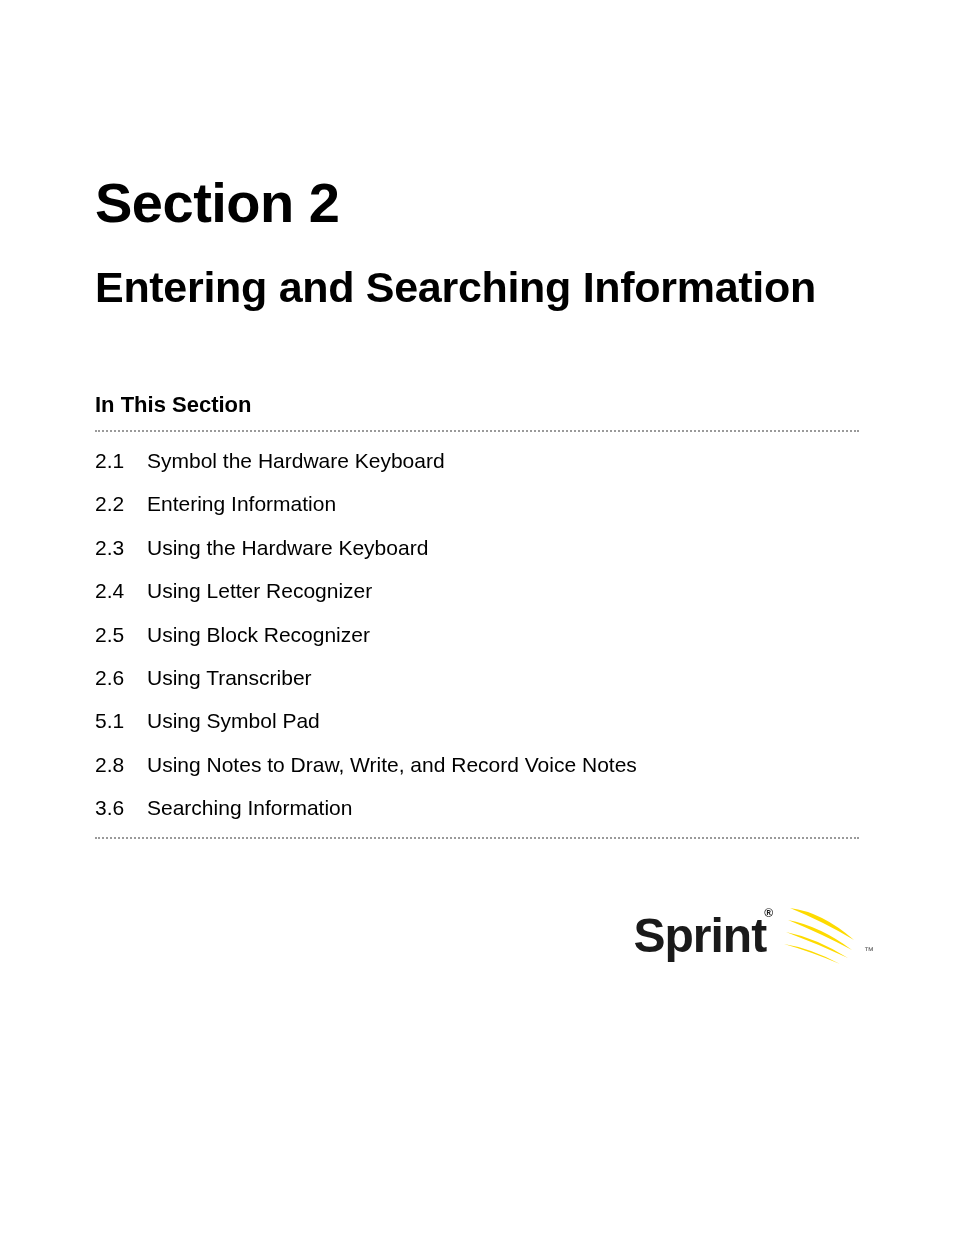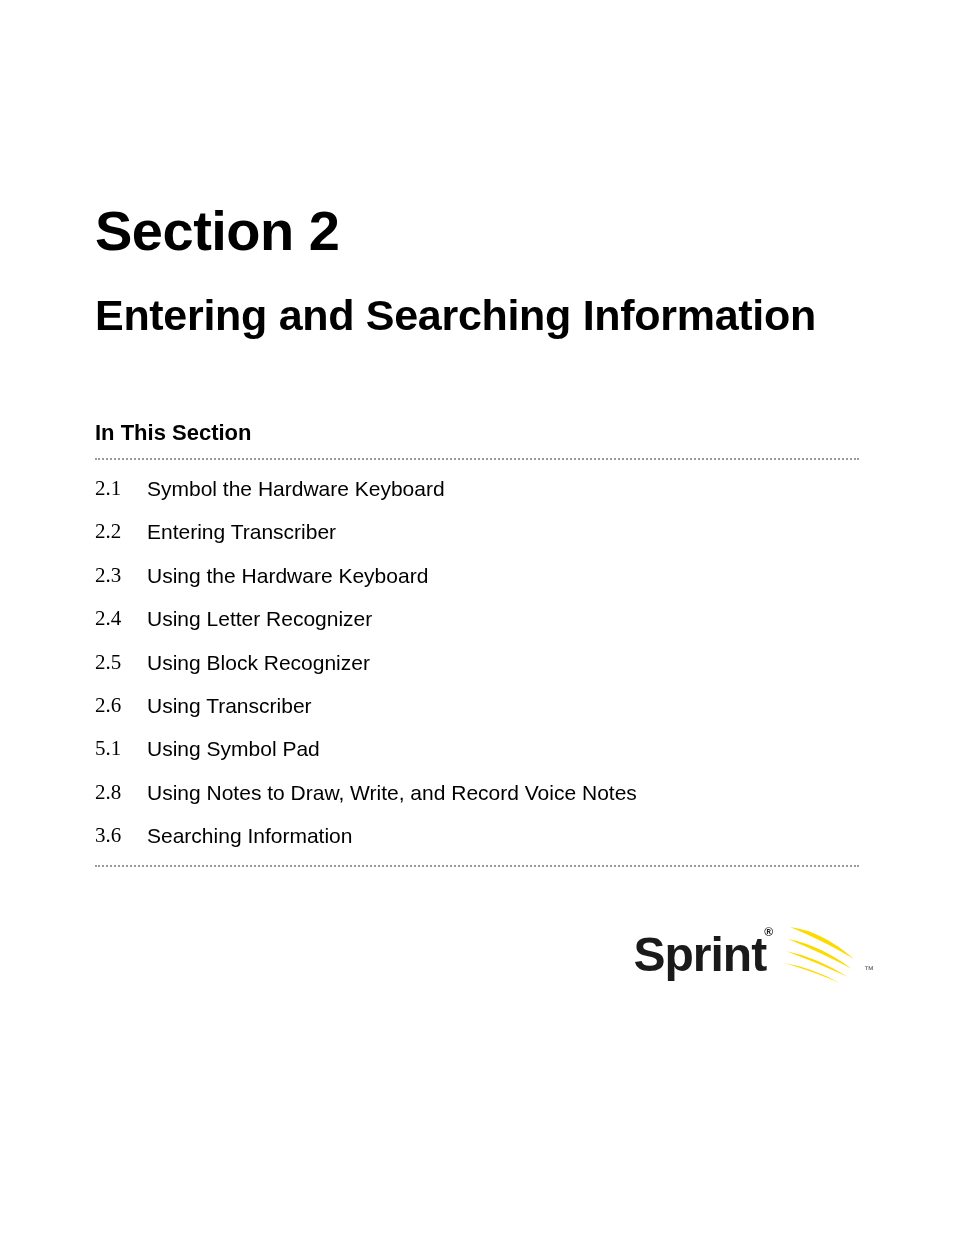--- a/index.html
+++ b/index.html
@@ -16,21 +16,20 @@
       position: relative;
     }
     .page {
       padding: 170px 95px 0 95px;
     }
     .section-title {
       font-size: 56px;
       font-weight: 700;
       letter-spacing: -0.5px;
       margin-bottom: 28px;
-      margin-top: 28px;
     }
     .section-subtitle {
       font-size: 43px;
       font-weight: 700;
       letter-spacing: -0.3px;
       margin-bottom: 80px;
     }
     .toc-header {
       font-size: 22px;
       font-weight: 700;
@@ -47,35 +46,33 @@
     .toc-item {
       display: flex;
       font-size: 21px;
       line-height: 1.4;
       margin-bottom: 14px;
       font-weight: 400;
     }
     .toc-num {
       width: 52px;
       flex-shrink: 0;
-      font-family: Liberation Serif, serif;
     }
     .dotted-rule-bottom {
       border: none;
       border-top: 2px dotted #9a9a9a;
       margin-top: 10px;
     }
     .logo-wrap {
       position: absolute;
       right: 80px;
       top: 900px;
       display: flex;
       align-items: center;
       gap: 8px;
-      margin-top: 19px;
     }
     .logo-text {
       font-size: 48px;
       font-weight: 600;
       letter-spacing: -1px;
       color: #1a1a1a;
       font-family: "Arial", "Helvetica Neue", sans-serif;
     }
     .logo-reg {
       font-size: 12px;
@@ -111,21 +108,21 @@
   <div class="toc-header">In This Section</div>
   <hr class="dotted-rule">
 
   <ul class="toc-list">
     <li class="toc-item">
       <span class="toc-num">2.1</span>
       <span>Symbol the Hardware Keyboard</span>
     </li>
     <li class="toc-item">
       <span class="toc-num">2.2</span>
-      <span>Entering Transcriber</span>
+      <span>Entering Information</span>
     </li>
     <li class="toc-item">
       <span class="toc-num">2.3</span>
       <span>Using the Hardware Keyboard</span>
     </li>
     <li class="toc-item">
       <span class="toc-num">2.4</span>
       <span>Using Letter Recognizer</span>
     </li>
     <li class="toc-item">

